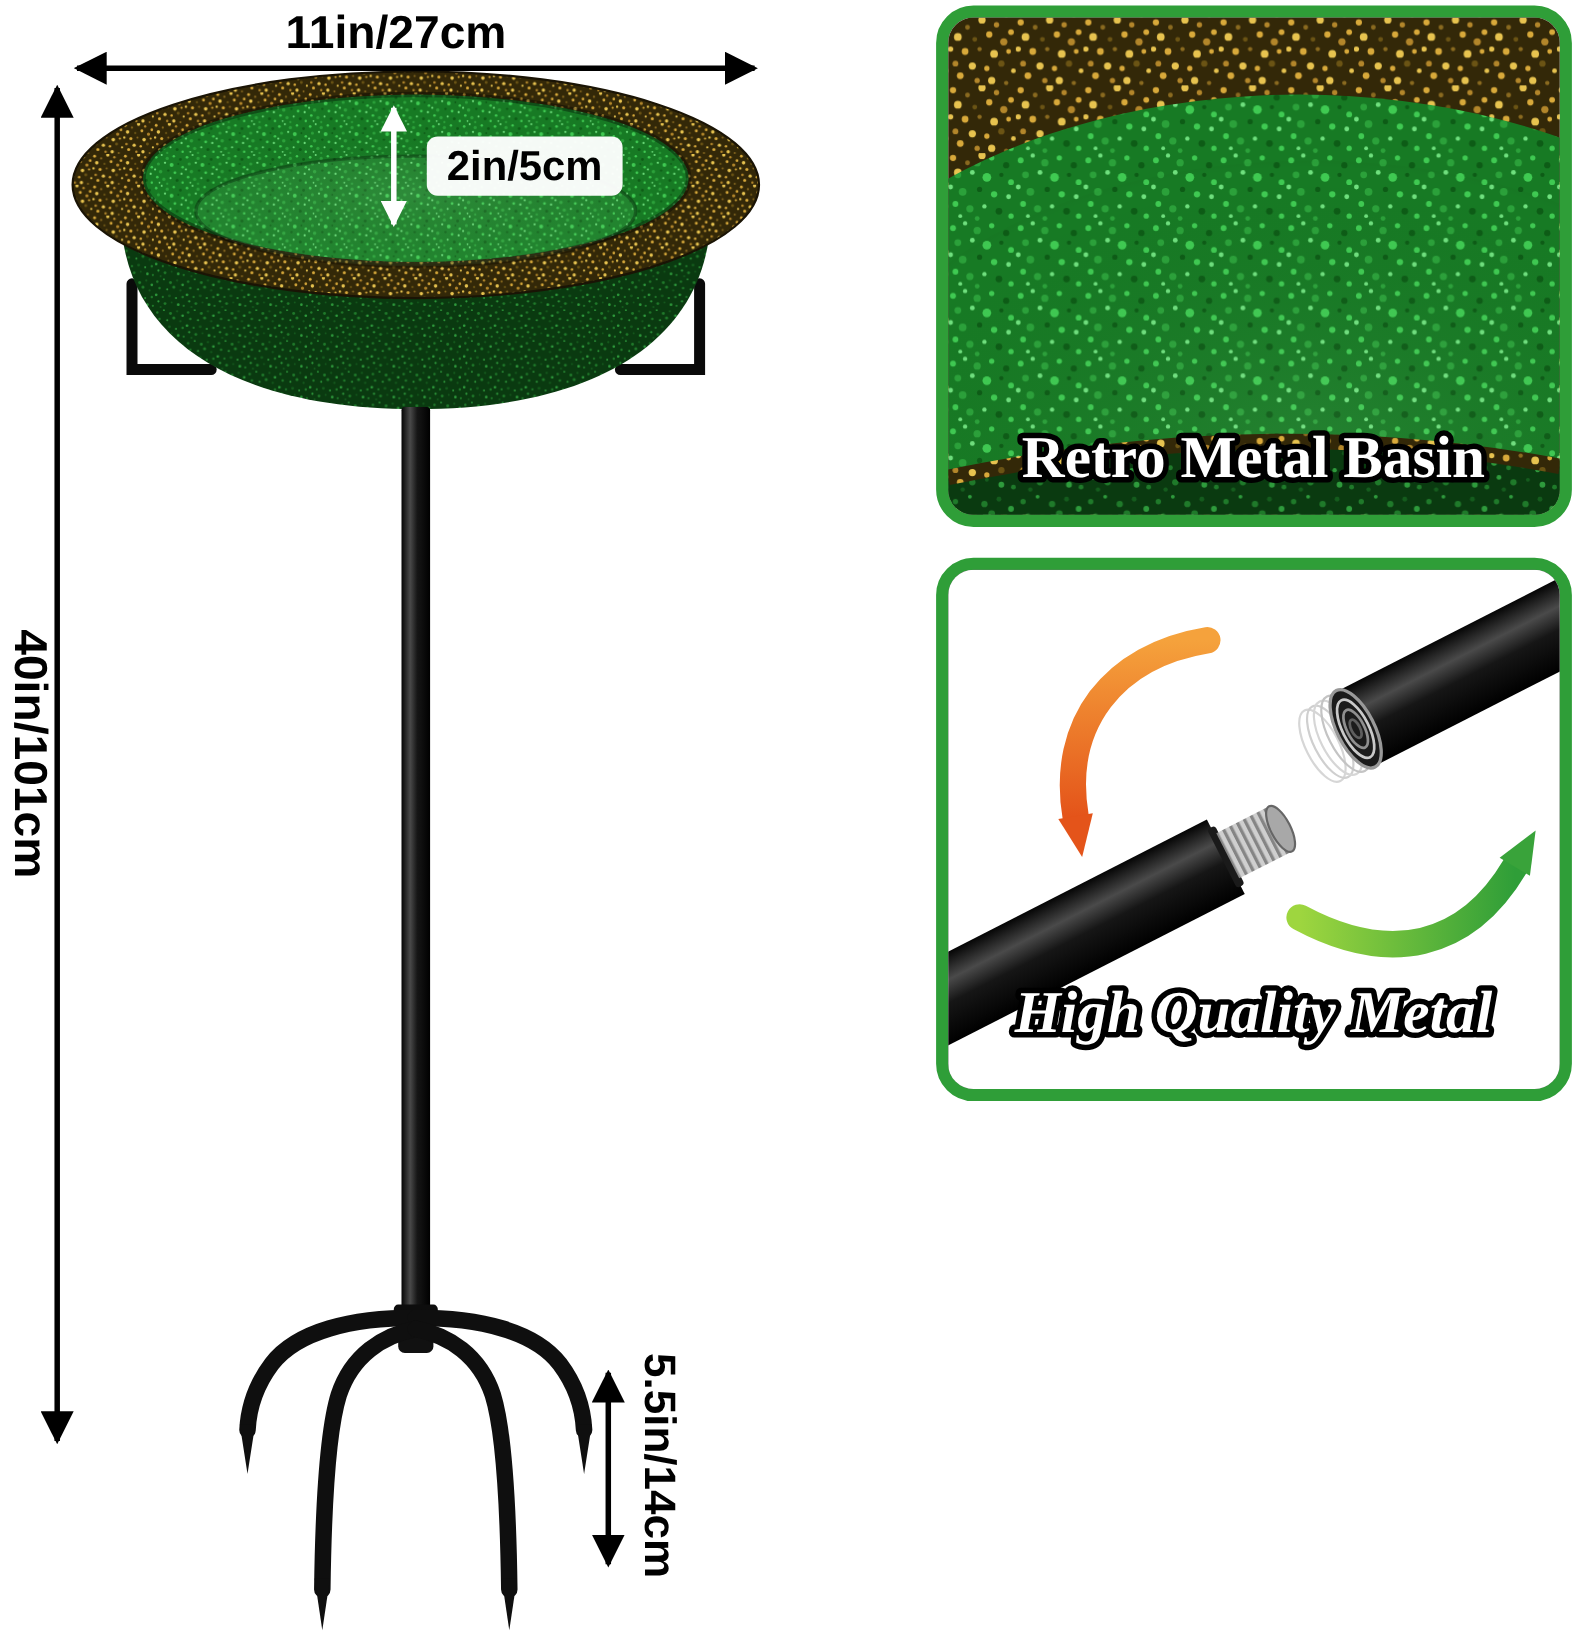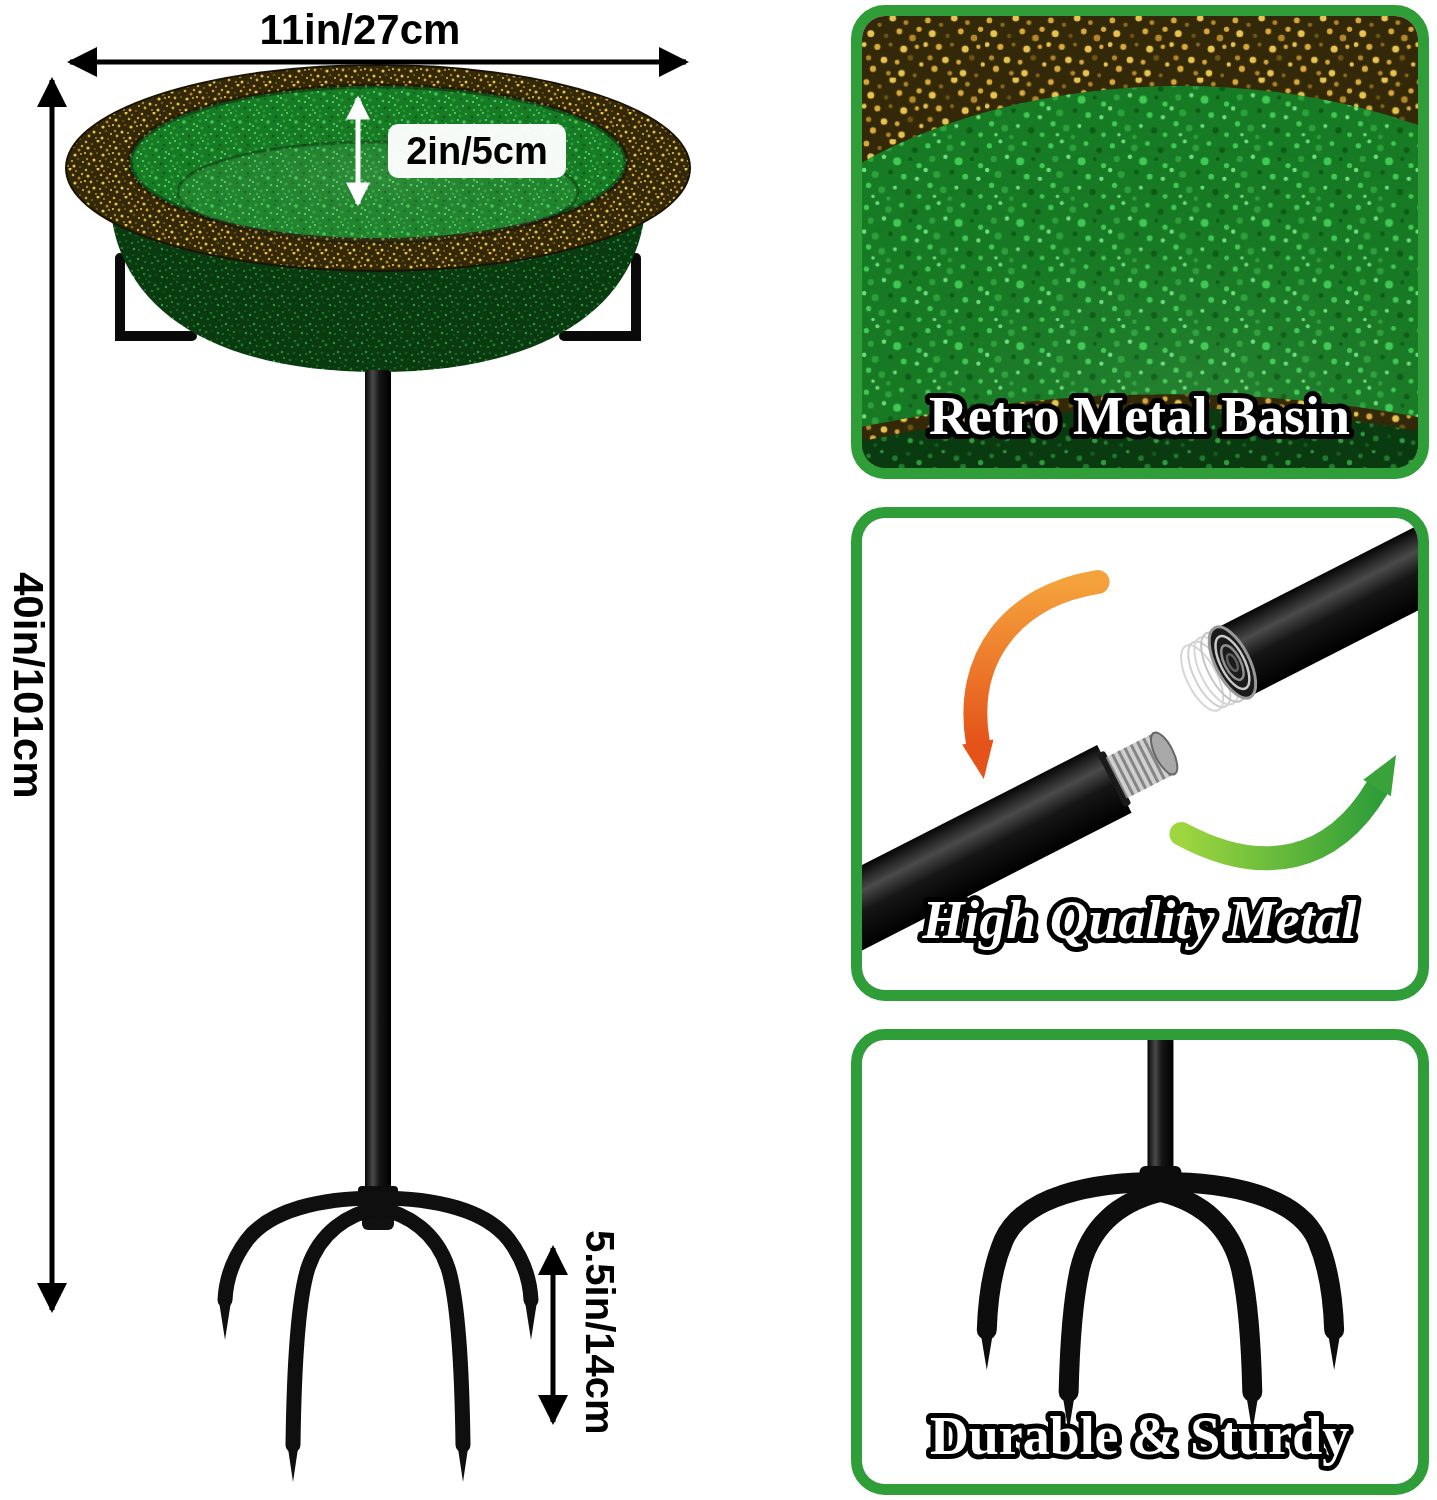--- a/index.html
+++ b/index.html
@@ -229,34 +229,14 @@
           <rect x="-290" y="-38" width="310" height="76" fill="url(#gPoleH)"></rect>
           <rect x="16" y="-30" width="8" height="60" rx="3" fill="#1a1a1a"></rect>
           <rect x="22" y="-23" width="54" height="46" fill="url(#pThread)"></rect>
           <ellipse cx="76" cy="0" rx="9" ry="23" fill="#a8a8a8" stroke="#666" stroke-width="2"></ellipse>
         </g>
 
         <text class="caption" x="278" y="420" font-size="54" text-anchor="middle" fill="#fff" stroke="#000" stroke-width="10" stroke-linejoin="round" paint-order="stroke">High Quality Metal</text>
       </svg>
     </div>
 
-    <div class="panel panel-3">
-      <svg viewBox="0 0 557 444" preserveAspectRatio="none">
-        <rect width="557" height="444" fill="#fff"></rect>
-        <rect x="286" y="0" width="26" height="132" fill="url(#gPoleV)"></rect>
-        <rect x="278" y="126" width="42" height="34" rx="6" fill="#0d0d0d"></rect>
-        <g stroke="#0d0d0d" stroke-width="20" fill="none" stroke-linecap="round">
-          <path d="M 298,142 C 230,142 162,156 142,200 C 130,228 126,260 125,290"></path>
-          <path d="M 300,142 C 368,142 436,156 456,200 C 468,228 472,260 473,290"></path>
-          <path d="M 298,152 C 258,162 228,186 218,230 C 211,262 208,310 207,352"></path>
-          <path d="M 300,152 C 340,162 370,186 380,230 C 387,262 390,310 391,352"></path>
-        </g>
-        <g fill="#0d0d0d">
-          <polygon points="117,282 133,282 125,330"></polygon>
-          <polygon points="465,282 481,282 473,330"></polygon>
-          <polygon points="199,343 215,343 207,392"></polygon>
-          <polygon points="383,343 399,343 391,392"></polygon>
-        </g>
-        <text class="caption" x="278" y="414" font-size="54" text-anchor="middle" fill="#fff" stroke="#000" stroke-width="10" stroke-linejoin="round" paint-order="stroke">Durable &amp; Sturdy</text>
-      </svg>
-    </div>
   </div>
 </div>
 
 </body></html>

